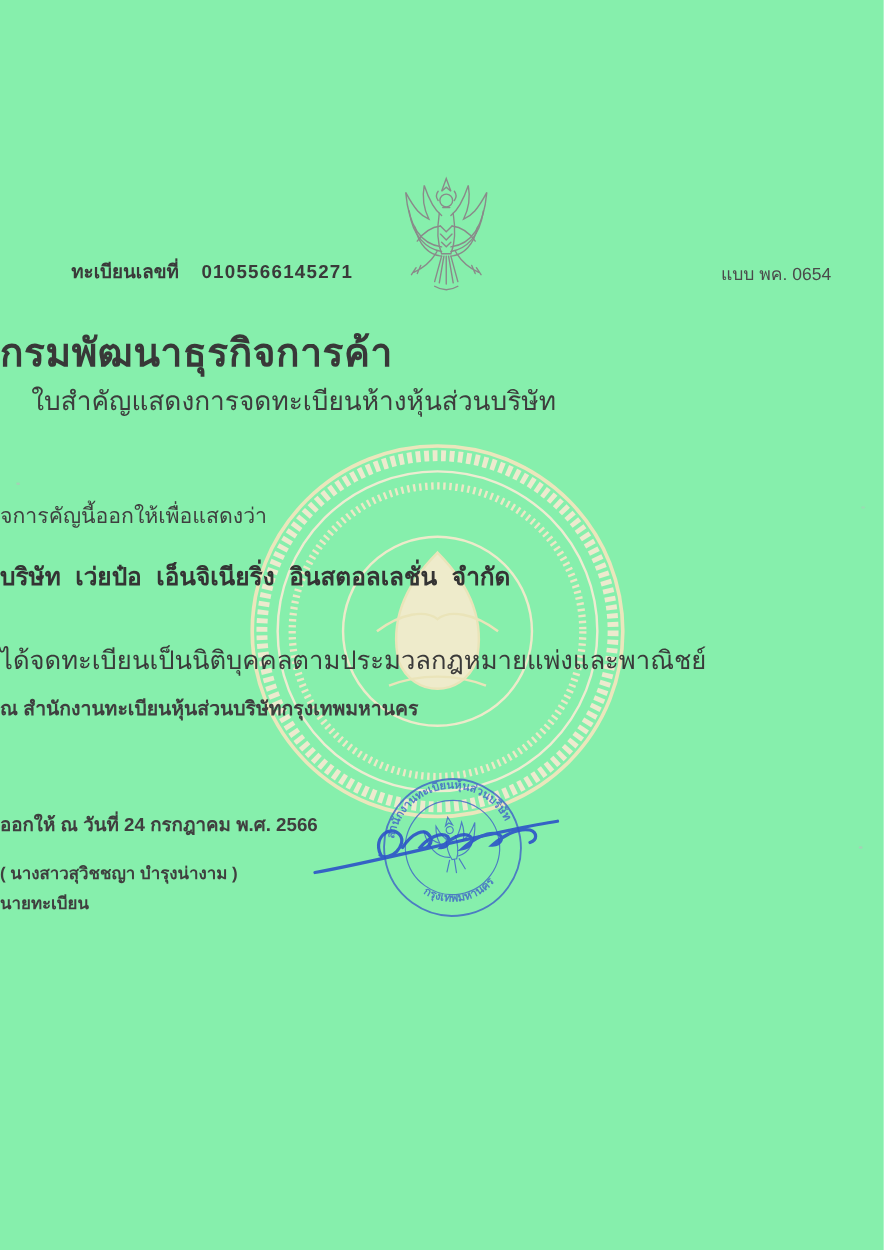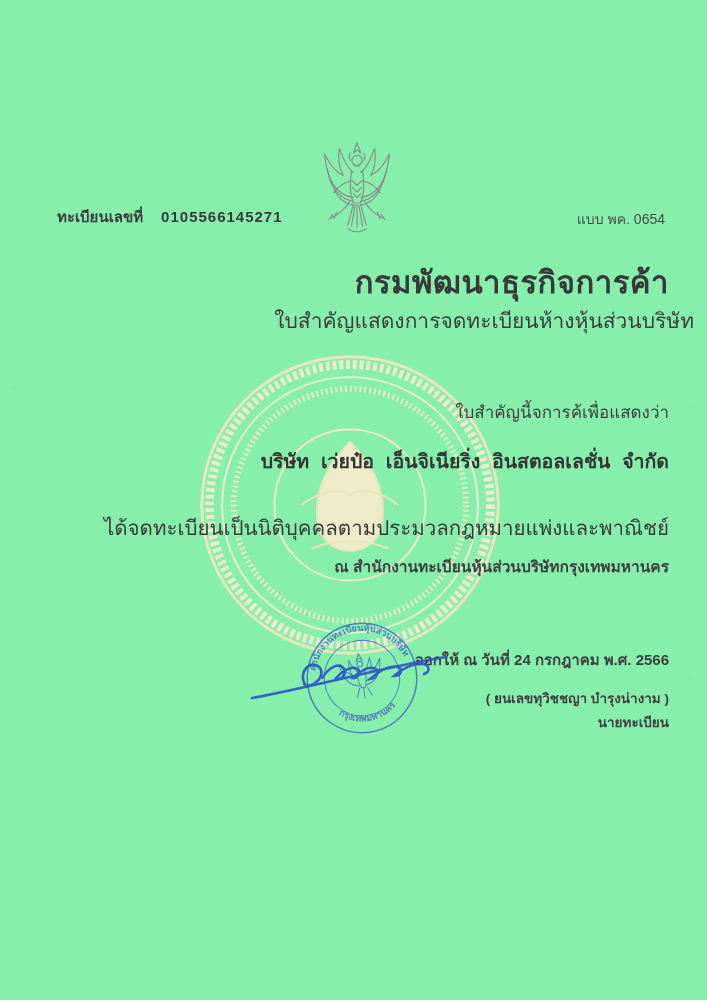--- a/index.html
+++ b/index.html
@@ -9,21 +9,21 @@
     font-family:"Liberation Sans","DejaVu Sans",sans-serif;
     color:#3f3f3f;
     overflow:hidden;
   }
   .page{
     position:relative;width:707px;height:1000px;
     background:#86efac;
     border-bottom:5px solid #22c55e;
   }
   .abs{position:absolute;}
-  .row{position:absolute;left:12px;width:657px;text-align:right;}
+  .row{position:absolute;left:0;width:657px;text-align:left;}
 
   .reg-row{left:57px;top:205px;font-size:15px;font-weight:600;color:#3a3a3a;}
   .reg-num{margin-left:18px;letter-spacing:1px;}
   .form-code{right:42px;top:208px;font-size:14px;font-weight:500;color:#4a4a4a;position:absolute;}
 
   .garuda-wrap{left:50%;top:140px;transform:translateX(-50%);margin-left:3px;}
 
   .dept-title{top:257px;font-size:31px;font-weight:600;color:#383838;letter-spacing:.5px;}
   .cert-title{top:304px;font-size:21px;font-weight:500;color:#3d3d3d;padding-left:25px;}
 
@@ -96,21 +96,21 @@
     <path d="M52 66 C47 75 41 80 32 84 M34 80 L30 86 M38 78 L35 85"></path>
     <path d="M68 66 C73 75 79 80 88 84 M86 80 L90 86 M82 78 L85 85"></path>
 
     <path d="M60 70 L60 94 M56 70 L50 92 M64 70 L70 92 M58 70 L54 93 M62 70 L66 93"></path>
     <path d="M50 96 Q60 102 70 96"></path>
   </svg>
 
   <div class="row dept-title">กรมพัฒนาธุรกิจการค้า</div>
   <div class="row cert-title">ใบสำคัญแสดงการจดทะเบียนห้างหุ้นส่วนบริษัท</div>
 
-  <div class="row intro-line">ใบสำคัญนี้จการค้เพื่อแสดงว่า</div>
+  <div class="row intro-line">จการคัญนี้ออกให้เพื่อแสดงว่า</div>
   <div class="row company-line">บริษัท เว่ยป๋อ เอ็นจิเนียริ่ง อินสตอลเลชั่น จำกัด</div>
   <div class="row statement-line">ได้จดทะเบียนเป็นนิติบุคคลตามประมวลกฎหมายแพ่งและพาณิชย์</div>
   <div class="row office-line">ณ สำนักงานทะเบียนหุ้นส่วนบริษัทกรุงเทพมหานคร</div>
 
   <svg class="abs stamp" width="132" height="132" viewBox="0 0 140 140" fill="none">
     <defs>
       <path id="arcTop" d="M 20 70 A 50 50 0 0 1 120 70"></path>
       <path id="arcBottom" d="M 24 70 A 46 46 0 0 0 116 70"></path>
     </defs>
     <circle cx="70" cy="70" r="58" stroke="#3c5ec9" stroke-width="1.6"></circle>
@@ -133,20 +133,20 @@
   </svg>
 
   <div class="row issued-line">ออกให้ ณ วันที่ 24 กรกฎาคม พ.ศ. 2566</div>
 
   <svg class="abs signature" width="204" height="54" viewBox="0 0 204 54" fill="none" stroke="#2d53c8" stroke-width="2.6" stroke-linecap="round">
     <path d="M4 50 C60 40 150 16 198 9"></path>
     <path d="M58 38 C48 24 64 10 72 20 C78 28 64 42 56 36"></path>
     <path d="M74 30 C82 18 92 14 96 21 C99 26 93 33 88 30 C94 23 104 17 110 21 C113 25 110 30 105 30 C112 23 122 17 128 21 C131 25 128 30 122 31 C131 23 142 17 150 19 C156 21 153 28 146 28 C154 21 166 14 176 16 C182 18 182 24 176 26"></path>
   </svg>
 
-  <div class="row name-line">( ยนเลขทุวิชชญา บำรุงน่างาม )</div>
+  <div class="row name-line">( นางสาวสุวิชชญา บำรุงน่างาม )</div>
   <div class="row registrar-line">นายทะเบียน</div>
 
   <div class="abs speck speck-a"></div>
   <div class="abs speck speck-b"></div>
   <div class="abs speck speck-c"></div>
 
 </div>
 
 </body></html>

